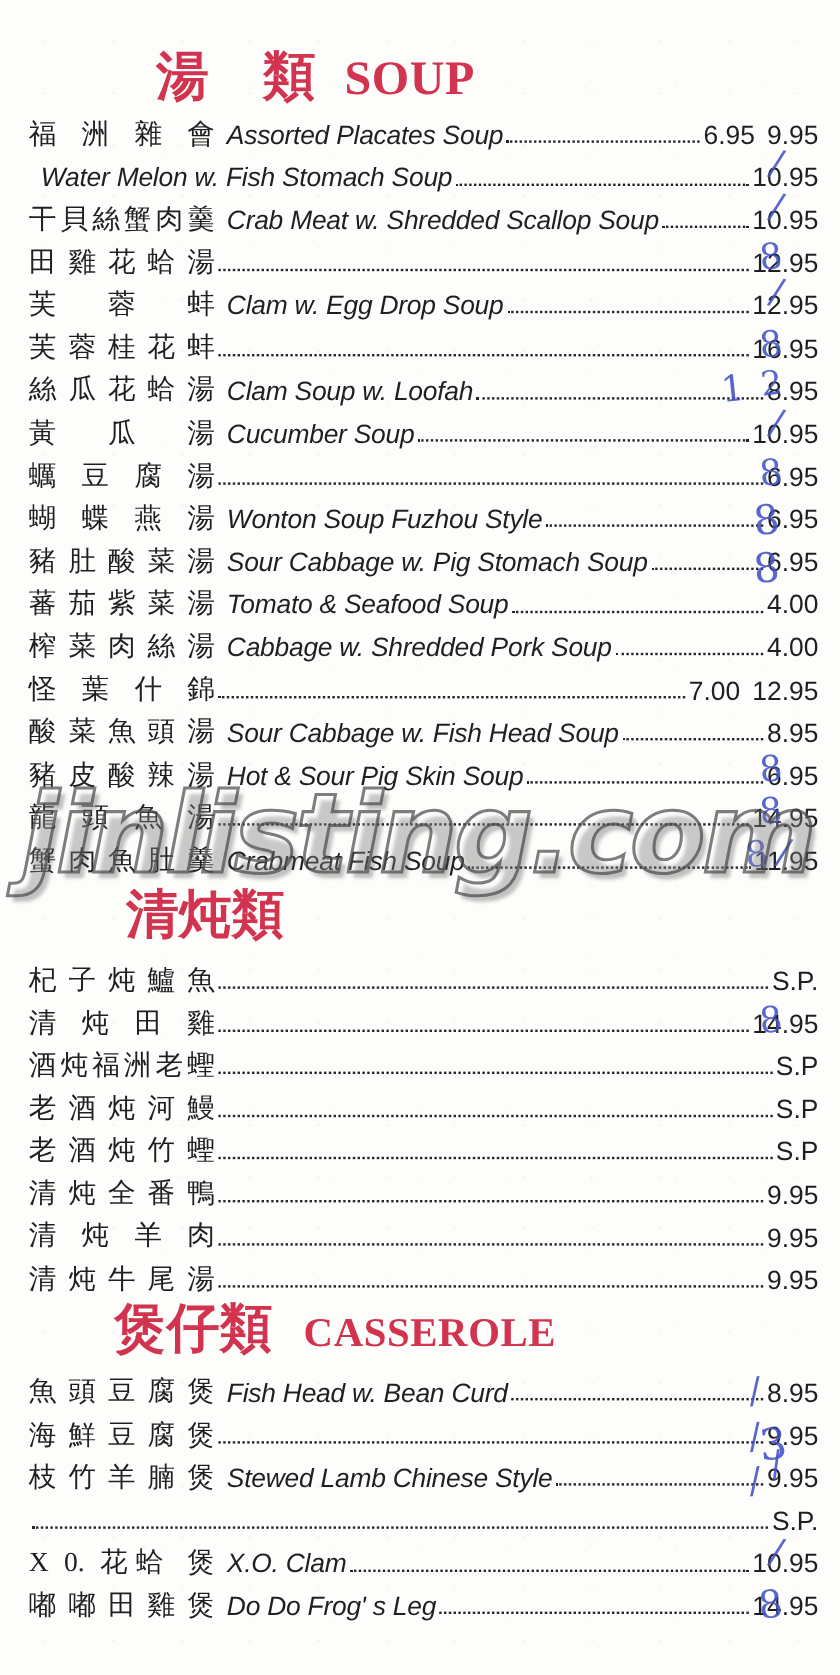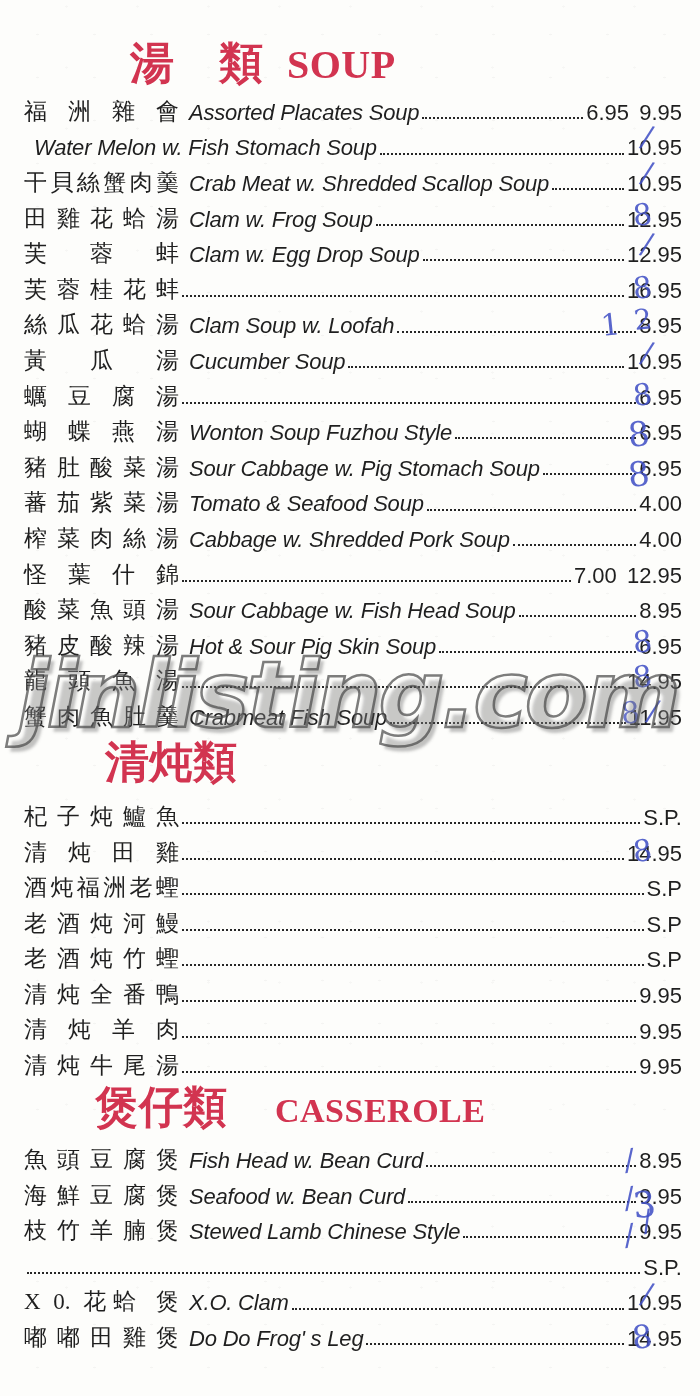--- a/index.html
+++ b/index.html
@@ -22,21 +22,21 @@
   .heading{display:flex;align-items:baseline;}
   .h-cn{font-family:"Liberation Serif","DejaVu Serif",serif;font-weight:700;color:var(--red);
         font-size:44px;line-height:1.1;white-space:nowrap;}
   .h-en{font-family:"Liberation Serif","DejaVu Serif",serif;font-weight:700;color:var(--red);
         font-size:40px;line-height:1.1;margin-left:24px;letter-spacing:.5px;white-space:nowrap;}
   .h-en:empty{display:none;}
   .sec-soup .heading{margin:40px 0 4px 130px;}
   .sec-soup .h-cn{word-spacing:34px;}
   .sec-stew .heading{margin:6px 0 10px 105px;}
   .sec-cas  .heading{margin:2px 0 8px 95px;}
-  .sec-cas  .h-en{font-size:34px;margin-left:48px;text-align:right;}
+  .sec-cas  .h-en{font-size:34px;margin-left:26px;text-align:right;}
 
   .row{display:flex;align-items:flex-end;height:35.6px;padding:0 18px 0 24px;}
   .cn{flex:0 0 155px;font-family:"Liberation Serif","DejaVu Serif",serif;font-size:23px;
       line-height:1.05;padding-bottom:4px;text-align:justify;text-align-last:justify;
       white-space:nowrap;overflow:visible;}
   .en{margin-left:10px;font-size:22px;line-height:1.05;padding-bottom:4px;
       white-space:nowrap;letter-spacing:-0.2px;font-style:italic;}
   .dots{flex:1 1 auto;border-bottom:2.4px dotted #262626;margin:0 3px 9px 3px;min-width:10px;}
   .price{font-size:22px;line-height:1.05;padding-bottom:4px;white-space:nowrap;
          position:relative;word-spacing:4px;}
@@ -76,21 +76,20 @@
           <span class="price">10.95<span class="mark" style="right: 30px; top: -14px; transform: rotate(15deg);">/</span></span>
         </div>
         <div class="row">
           <span class="cn">干貝絲蟹肉羹</span>
           <span class="en">Crab Meat w. Shredded Scallop Soup</span>
           <span class="dots"></span>
           <span class="price">10.95<span class="mark" style="right: 30px; top: -14px; transform: rotate(15deg);">/</span></span>
         </div>
         <div class="row">
           <span class="cn">田雞花蛤湯</span>
-          <span class="en">Clam w. Frog Soup</span>
           <span class="dots"></span>
           <span class="price">12.95<span class="mark" style="right: 30px; top: -8px; transform: rotate(-6deg);">8</span></span>
         </div>
         <div class="row">
           <span class="cn">芙蓉蚌</span>
           <span class="en">Clam w. Egg Drop Soup</span>
           <span class="dots"></span>
           <span class="price">12.95<span class="mark" style="right: 30px; top: -14px; transform: rotate(15deg);">/</span></span>
         </div>
         <div class="row">
@@ -226,21 +225,20 @@
     </div>
     <div class="rows">
         <div class="row">
           <span class="cn">魚頭豆腐煲</span>
           <span class="en">Fish Head w. Bean Curd</span>
           <span class="dots"></span>
           <span class="price">8.95<span class="mark" style="right: 48px; top: -4px; transform: rotate(-5deg);">/</span></span>
         </div>
         <div class="row">
           <span class="cn">海鮮豆腐煲</span>
-          <span class="en">Seafood w. Bean Curd</span>
           <span class="dots"></span>
           <span class="price">9.95<span class="mark" style="right: 48px; top: -2px; transform: rotate(-5deg);">/</span><span class="mark" style="right: 26px; top: 2px; font-size: 36px; transform: rotate(-6deg);">3</span></span>
         </div>
         <div class="row">
           <span class="cn">枝竹羊腩煲</span>
           <span class="en">Stewed Lamb Chinese Style</span>
           <span class="dots"></span>
           <span class="price">9.95<span class="mark" style="right: 48px; top: 0px; transform: rotate(-5deg);">/</span><span class="mark" style="right: 30px; top: -14px; transform: rotate(-10deg);">/</span></span>
         </div>
         <div class="row">

